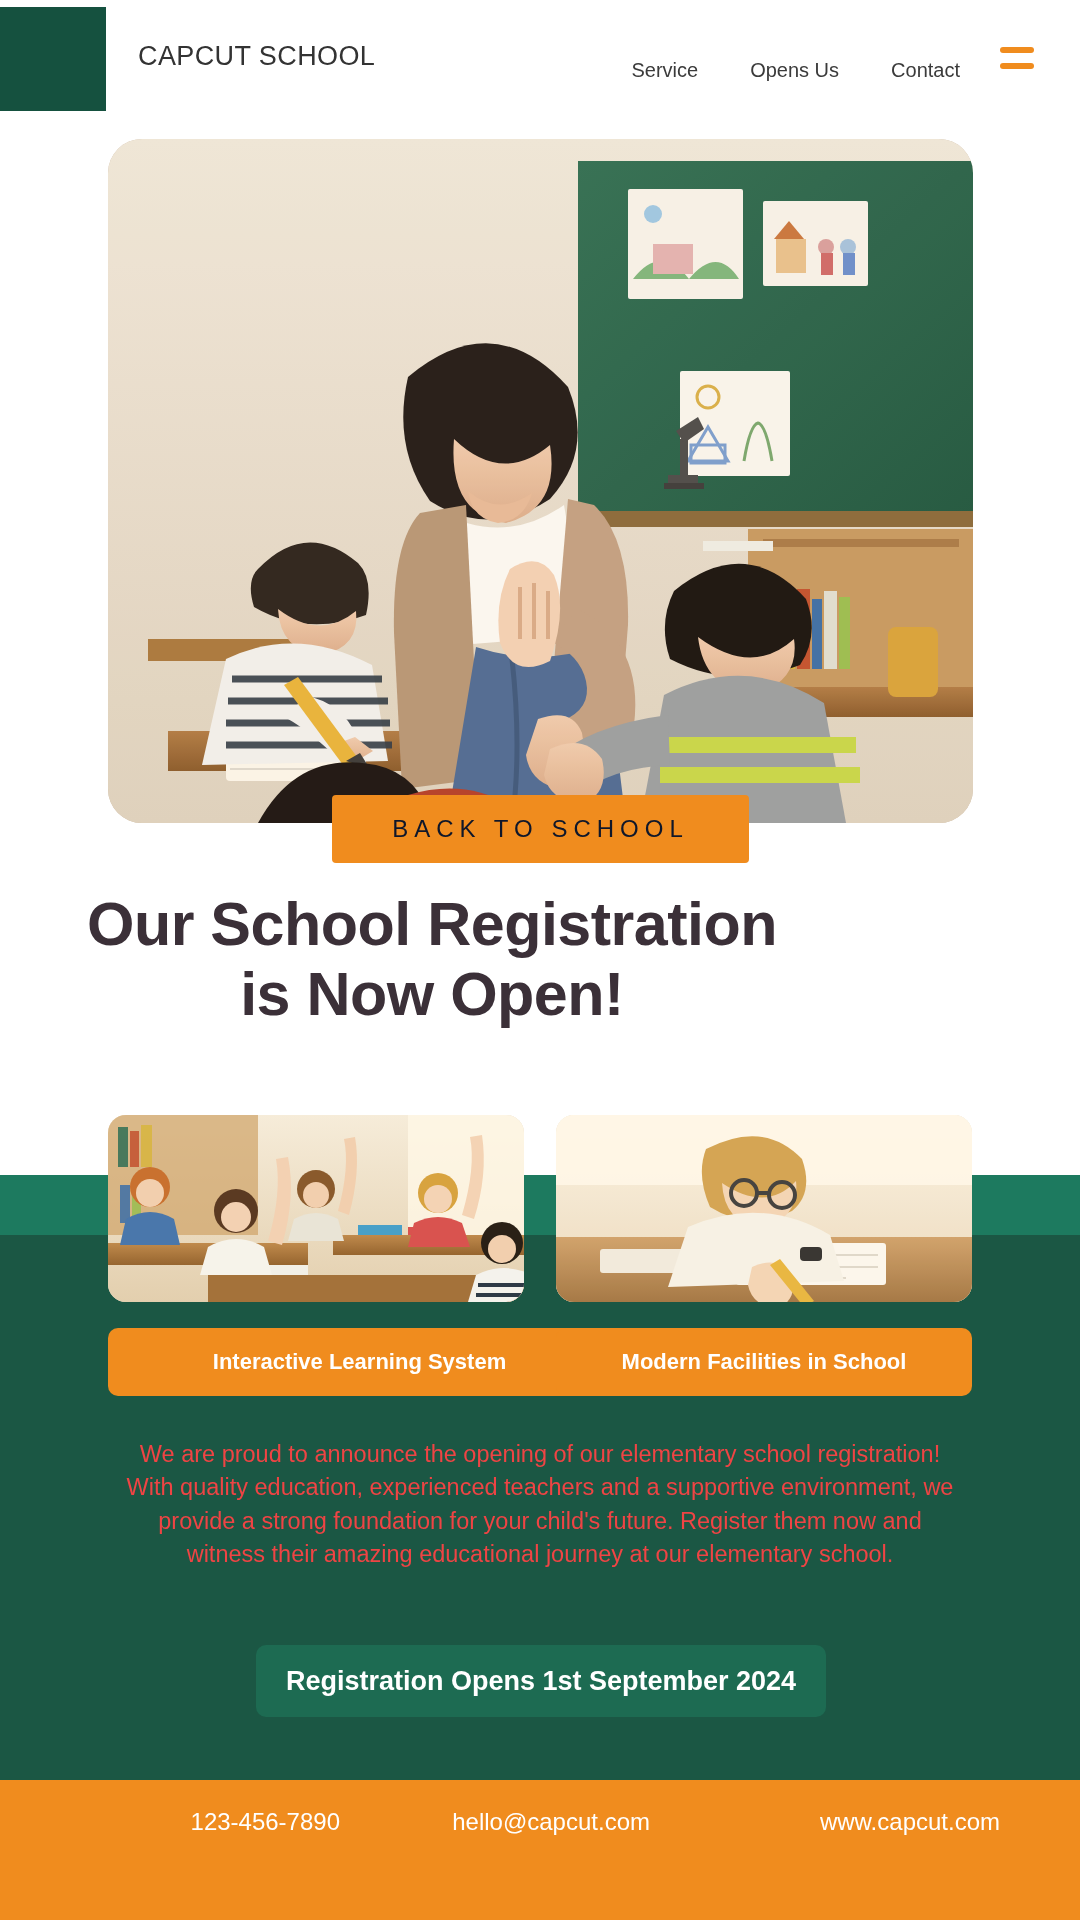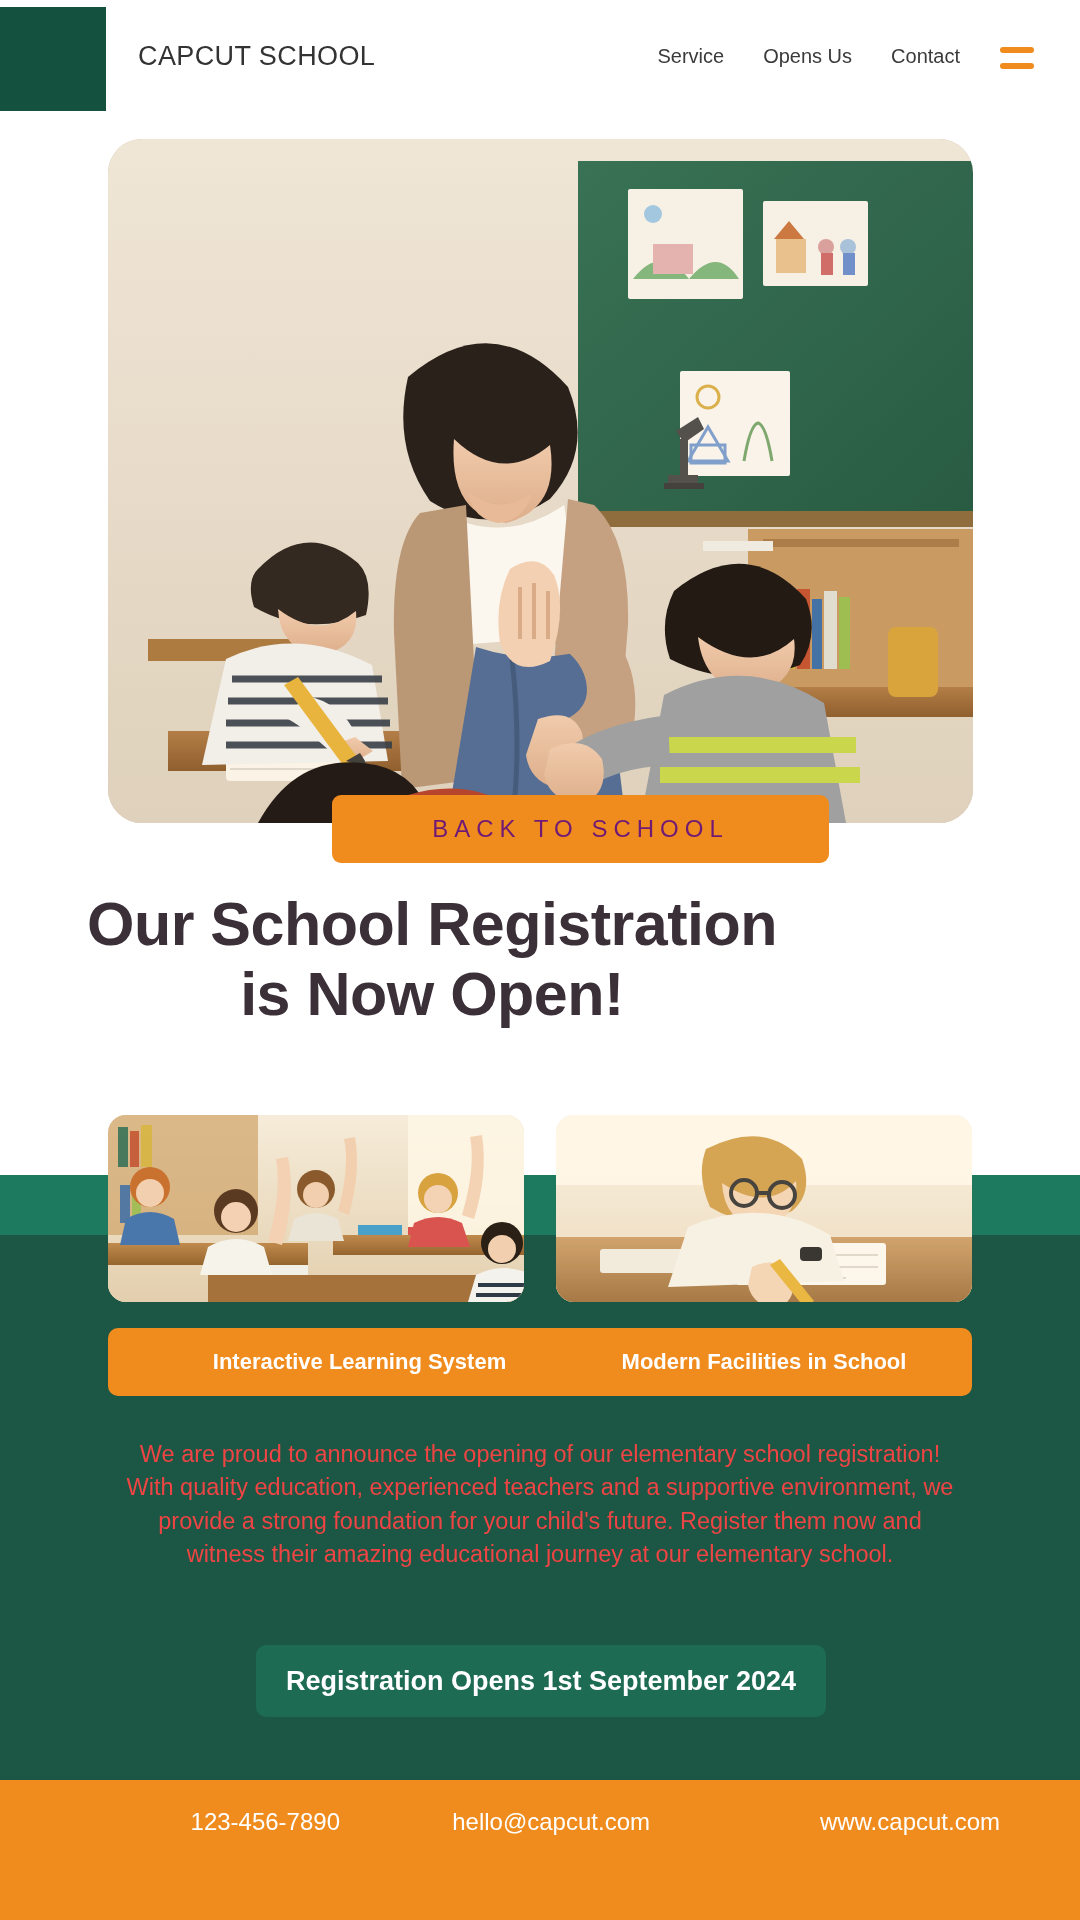--- a/index.html
+++ b/index.html
@@ -40,23 +40,23 @@
     left: 138px;
     top: 34px;
     font-size: 27px;
     letter-spacing: 0.4px;
     color: #333333;
     font-weight: 400;
   }
   .nav {
     position: absolute;
     right: 120px;
-    top: 38px;
-    display: flex;
-    gap: 39px;
+    top: 52px;
+    display: flex;
+    gap: 52px;
     align-items: center;
   }
   .nav a {
     font-size: 20px;
     color: #3b3b3b;
     text-decoration: none;
   }
   .burger {
     position: absolute;
     right: 46px;
@@ -86,28 +86,28 @@
     border-radius: 34px;
     overflow: hidden;
     background: #cbb9a4;
   }
   .hero-svg { display: block; width: 100%; height: 100%; }
 
   .badge {
     position: absolute;
     top: 795px;
     left: 332px;
-    width: 497px;
+    width: 417px;
     height: 68px;
     background: #f08c1e;
-    border-radius: 9px;
+    border-radius: 4px;
     display: flex;
     align-items: center;
     justify-content: center;
-    color: #701a75;
+    color: #0f172a;
     font-size: 24px;
     letter-spacing: 6px;
     font-weight: 400;
   }
 
   .headline {
     position: absolute;
     top: 890px;
     left: 0;
     width: 864px;

